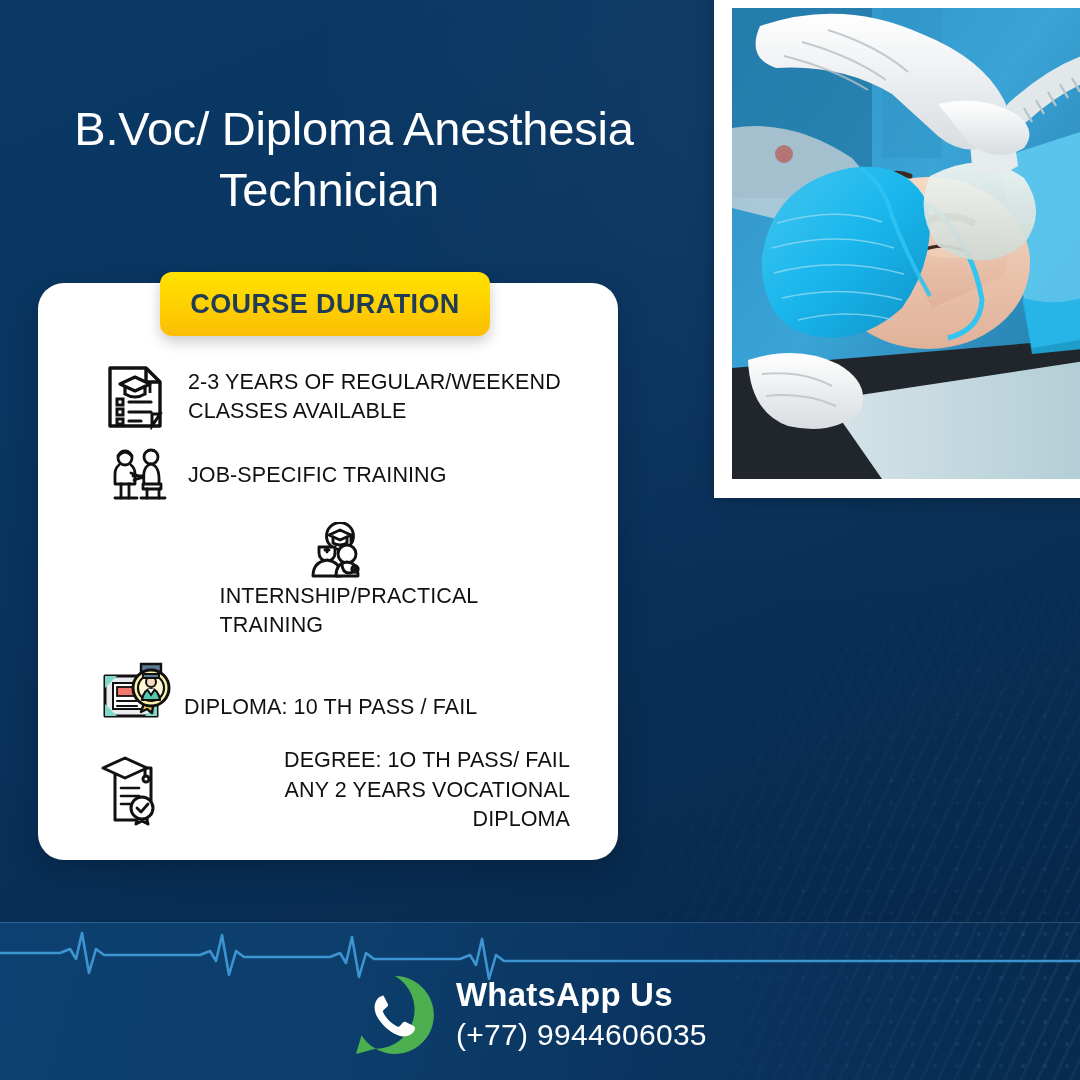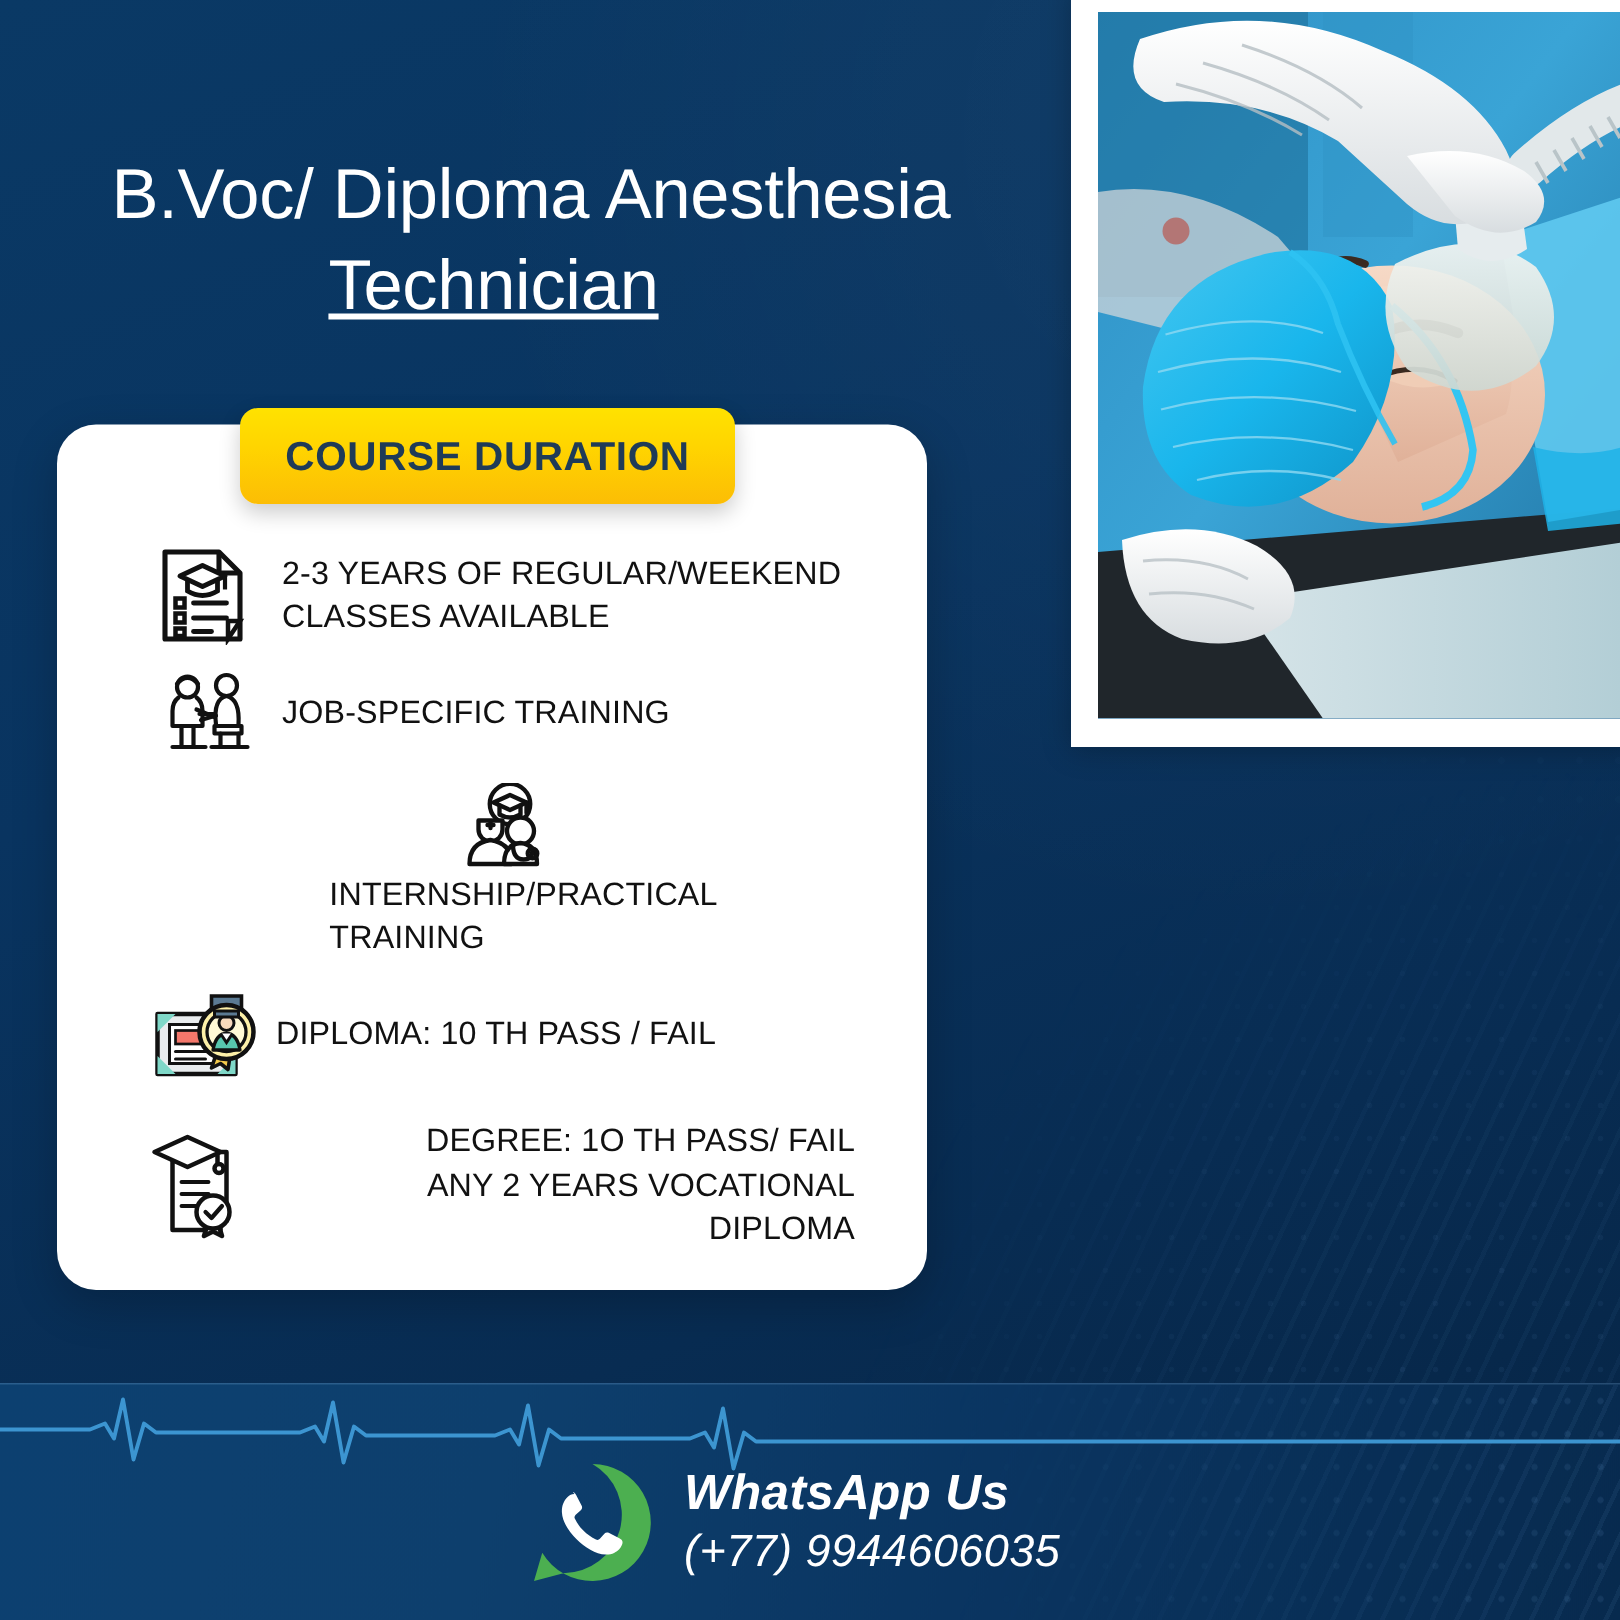--- a/index.html
+++ b/index.html
@@ -28,21 +28,21 @@
     background-size:26px 26px;
     -webkit-mask-image:radial-gradient(ellipse 40% 48% at 102% 22%, #000 0%, rgba(0,0,0,0) 75%);
             mask-image:radial-gradient(ellipse 40% 48% at 102% 22%, #000 0%, rgba(0,0,0,0) 75%);
   }
 
   
   .headline{position:absolute;left:18px;top:98px;width:664px;
     color:#fff;font-size:47px;line-height:1.30;font-weight:400;
     letter-spacing:-.2px;text-align:center;}
   .headline .l1{display:block;text-align:center;padding-left:8px;}
-  .headline .l2{display:block;text-align:center;padding-right:42px;text-decoration:underline;}
+  .headline .l2{display:block;text-align:center;padding-right:42px;}
 
   
   .photo-frame{position:absolute;left:714px;top:-10px;width:378px;height:508px;
     background:#ffffff;box-shadow:0 2px 18px rgba(0,0,0,.25);}
   .photo{position:absolute;left:18px;top:18px;right:0px;bottom:19px;overflow:hidden;
     background:#2a7fb5;}
   .photo svg{display:block;width:100%;height:100%;}
 
   
   .card{position:absolute;left:38px;top:283px;width:580px;height:577px;
@@ -65,41 +65,41 @@
 
   .r1{padding:12px 0 0 62px;}
   .r1 .ico{width:70px;}
   .r1 .txt{margin-left:18px;}
   .r2{padding:16px 0 0 68px;text-align:right;}
   .r2 .ico{width:66px;}
   .r2 .txt{margin-left:16px;}
   .r3{padding:16px 0 0 68px;flex-direction:column;}
   .r3 .ico{width:66px;}
   .r3 .txt{margin-left:22px;}
-  .r4{padding:16px 0 0 60px;}
+  .r4{padding:16px 0 0 60px;align-items:flex-end;}
   .r4 .ico{width:76px;}
   .r4 .txt{margin-left:10px;}
   .r5{padding:24px 0 0 58px;}
   .r5 .ico{width:72px;}
   .r5 .txt{margin-left:36px;text-align:right;}
 
   
   .footer{position:absolute;left:0;top:922px;width:1080px;height:158px;
     background:linear-gradient(105deg,#0c4070 0%,#0d3f6d 30%,#0a3460 62%,#072a4e 100%);
     border-top:1px solid rgba(150,200,245,.22);overflow:hidden;}
   .footer .fdots{position:absolute;inset:0;
     background-image:
       repeating-linear-gradient(115deg, rgba(130,185,240,.07) 0 3px, rgba(0,0,0,0) 3px 15px),
       radial-gradient(rgba(135,190,245,.10) 1.9px, rgba(0,0,0,0) 2.3px);
     background-size:auto,22px 22px;
     -webkit-mask-image:linear-gradient(90deg, rgba(0,0,0,0) 58%, #000 100%);
             mask-image:linear-gradient(90deg, rgba(0,0,0,0) 58%, #000 100%);}
   .ecg{position:absolute;left:0;top:-4px;width:1080px;height:62px;}
 
-  .wa{position:absolute;left:352px;top:972px;display:flex;align-items:center;font-style:italic;}
+  .wa{position:absolute;left:352px;top:972px;display:flex;align-items:center;}
   .wa-icon{width:86px;height:86px;flex:0 0 auto;}
   .wa-text{margin-left:18px;color:#fff;}
   .wa-title{font-size:33px;font-weight:bold;line-height:1.08;letter-spacing:.2px;}
   .wa-num{font-size:30px;line-height:1.22;margin-top:4px;letter-spacing:.3px;}
 </style>
 </head>
 <body>
 
 <div class="poster">
   <div class="dots"></div>

